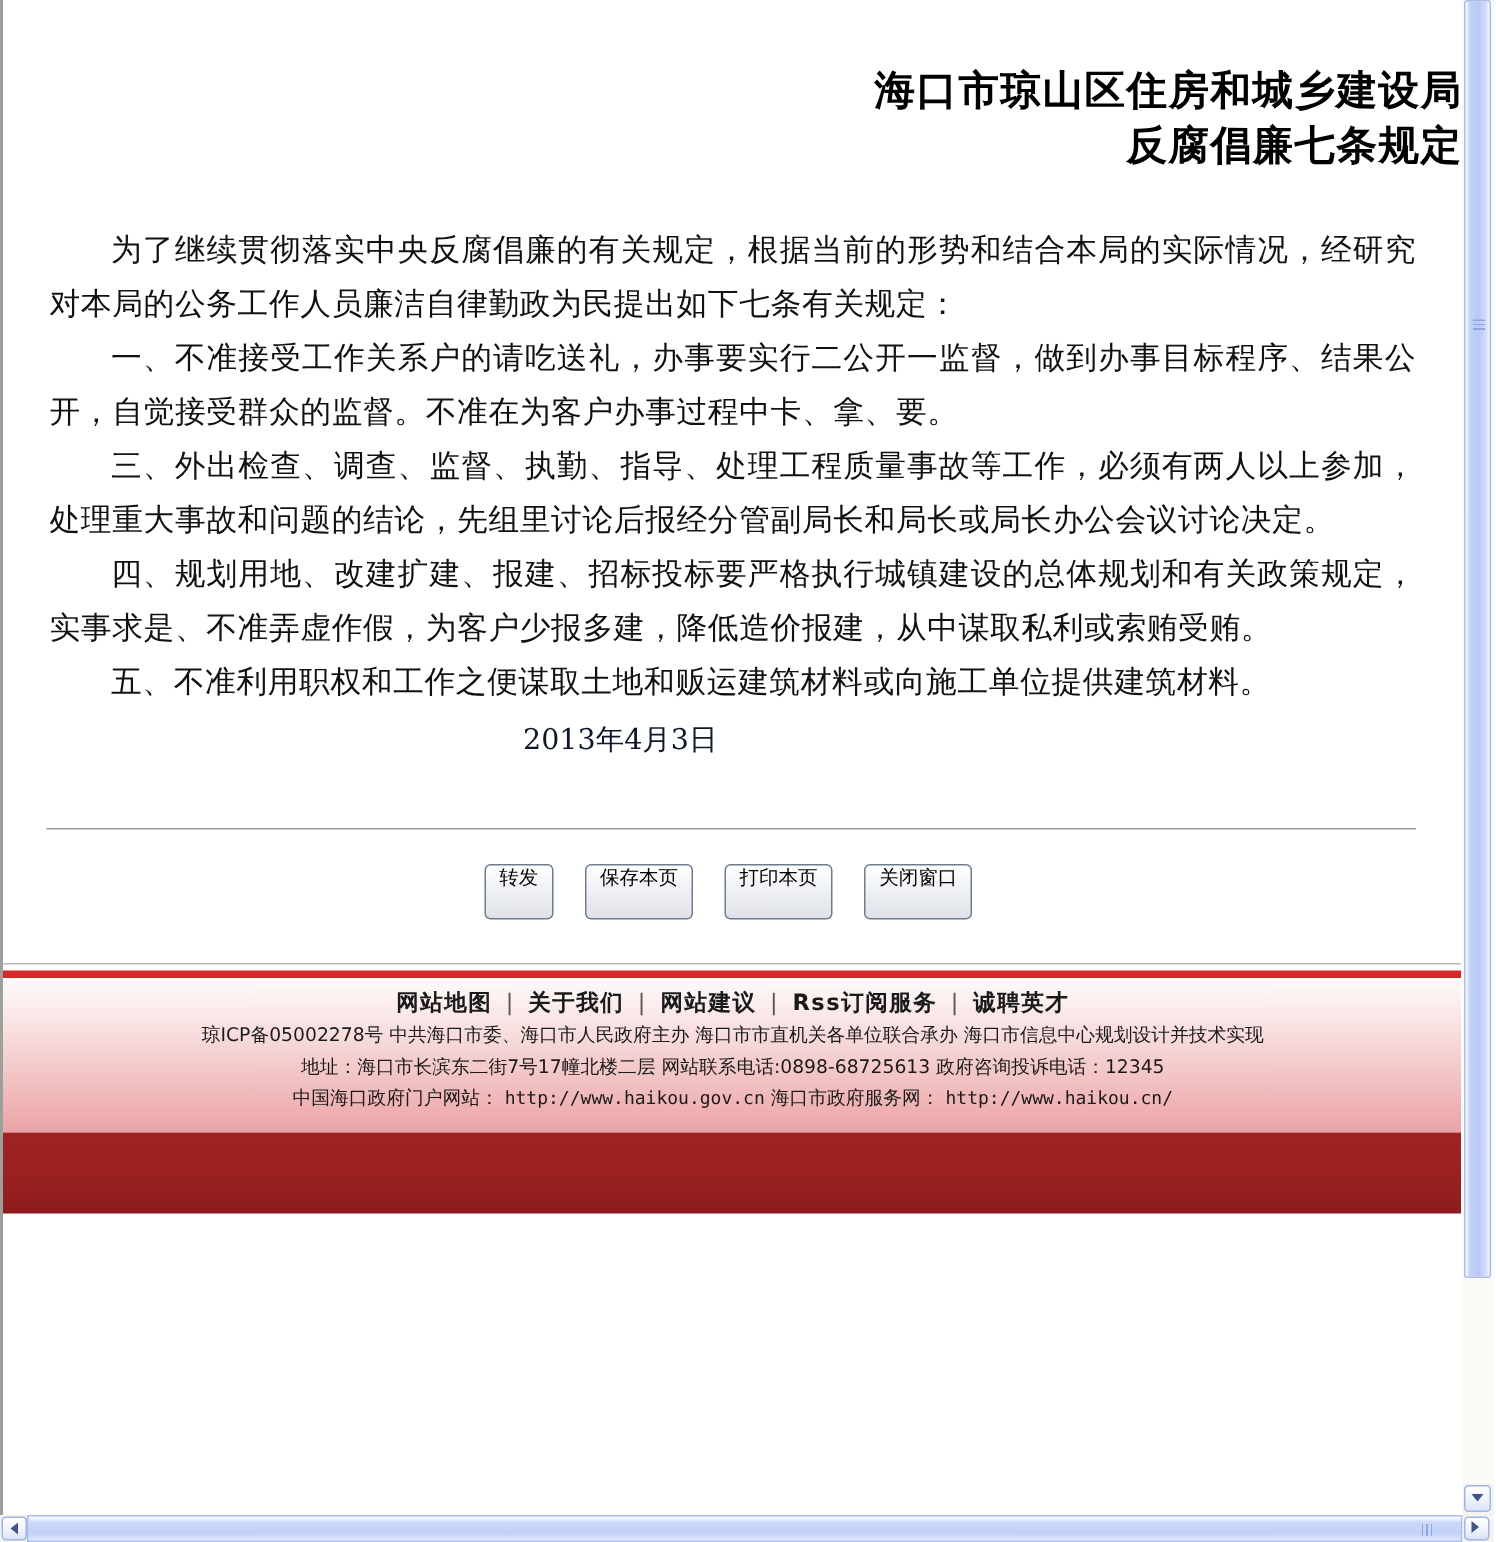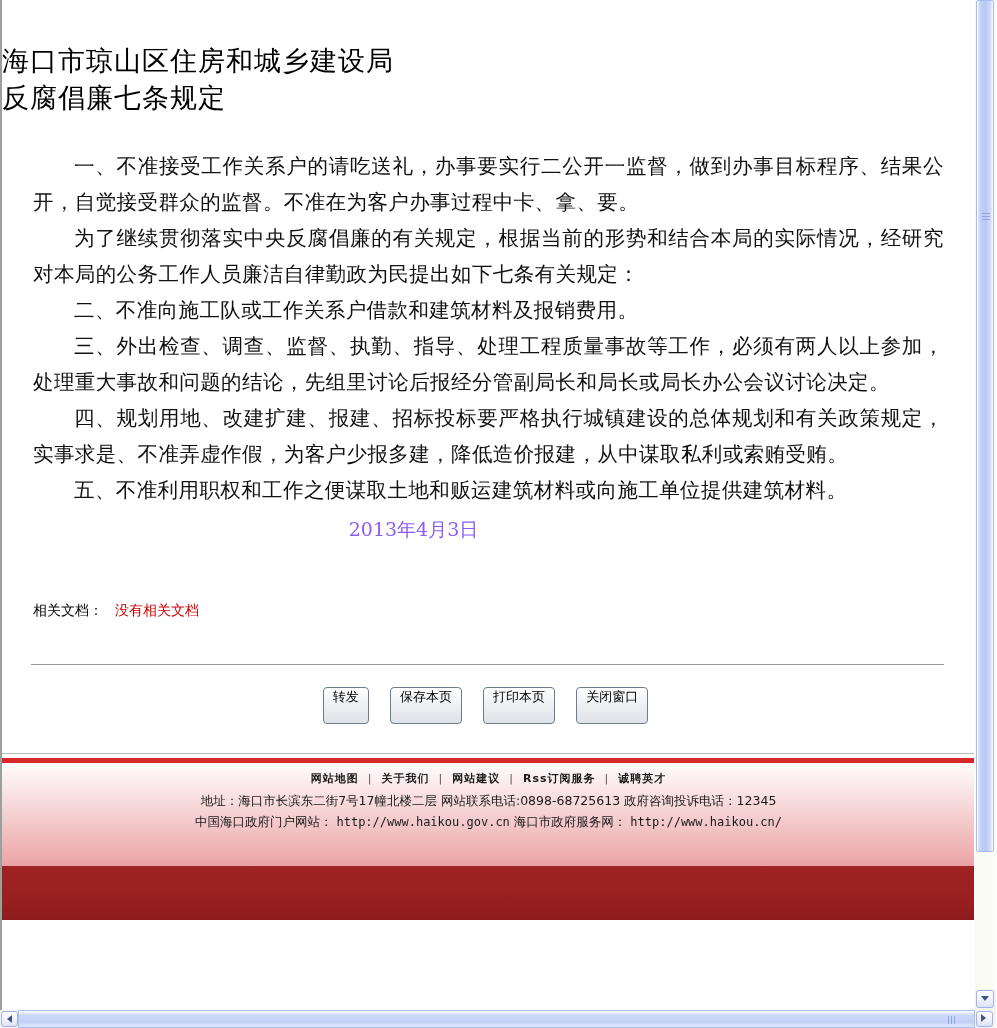--- a/index.html
+++ b/index.html
@@ -31,23 +31,23 @@
   #page {
     position: relative;
     width: 973px;
     min-height: 1010px;
     background: #ffffff;
     box-sizing: border-box;
   }
 
   
   .doc-title {
-    text-align: left;
+    text-align: right;
     font-family: "DejaVu Serif", "Liberation Serif", serif;
-    font-weight: normal;
+    font-weight: bold;
     font-size: 27px;
     line-height: 37px;
     color: #000000;
     letter-spacing: 1px;
     padding-top: 42px;
   }
   .doc-title .tline { display: block; }
 
   .doc-body {
     margin: 0 31px 0 31px;
@@ -64,21 +64,21 @@
     text-indent: 2em;
     letter-spacing: 0.4px;
   }
 
   .doc-date {
     margin: 6px 31px 0 31px;
     text-align: center;
     font-family: "DejaVu Serif", "Liberation Serif", serif;
     font-size: 19px;
     line-height: 30px;
-    color: #8b5cf6;
+    color: #0f172a;
     padding-right: 150px;
   }
 
   
   .related {
     margin: 56px 0 0 31px;
     font-size: 14px;
     line-height: 20px;
     color: #000000;
     font-family: "DejaVu Sans", "Liberation Sans", sans-serif;
@@ -128,21 +128,21 @@
   }
   .footer-grad {
     height: 103px;
     background: linear-gradient(180deg,#fefbfb 0%,#fbe9ea 22%,#f3c9ca 58%,#eeaeb0 88%,#e9a1a4 100%);
     text-align: center;
     padding-top: 5px;
     box-sizing: border-box;
   }
   .footer-nav {
     font-family: "DejaVu Sans", "Liberation Sans", sans-serif;
-    font-size: 11px;
+    font-size: 15px;
     font-weight: bold;
     color: #1a1a1a;
     line-height: 22px;
     letter-spacing: 1px;
   }
   .footer-nav a {
     color: #1a1a1a;
     text-decoration: none;
     margin: 0 3px;
   }
@@ -284,52 +284,49 @@
 
 <div id="viewport">
   <div id="page">
 
     <div class="doc-title">
       <span class="tline">海口市琼山区住房和城乡建设局</span>
       <span class="tline">反腐倡廉七条规定</span>
     </div>
 
     <div class="doc-body">
+      <p>为了继续贯彻落实中央反腐倡廉的有关规定，根据当前的形势和结合本局的实际情况，经研究对本局的公务工作人员廉洁自律勤政为民提出如下七条有关规定：</p>
       <p>一、不准接受工作关系户的请吃送礼，办事要实行二公开一监督，做到办事目标程序、结果公开，自觉接受群众的监督。不准在为客户办事过程中卡、拿、要。</p>
-      <p>为了继续贯彻落实中央反腐倡廉的有关规定，根据当前的形势和结合本局的实际情况，经研究对本局的公务工作人员廉洁自律勤政为民提出如下七条有关规定：</p>
-      <p>二、不准向施工队或工作关系户借款和建筑材料及报销费用。</p>
       <p>三、外出检查、调查、监督、执勤、指导、处理工程质量事故等工作，必须有两人以上参加，处理重大事故和问题的结论，先组里讨论后报经分管副局长和局长或局长办公会议讨论决定。</p>
       <p>四、规划用地、改建扩建、报建、招标投标要严格执行城镇建设的总体规划和有关政策规定，实事求是、不准弄虚作假，为客户少报多建，降低造价报建，从中谋取私利或索贿受贿。</p>
       <p>五、不准利用职权和工作之便谋取土地和贩运建筑材料或向施工单位提供建筑材料。</p>
     </div>
 
     <div class="doc-date">2013年4月3日</div>
 
-    <div class="related">
-      <span class="label">相关文档：</span><span class="value">没有相关文档</span>
-    </div>
 
     <hr class="sep">
 
     <div class="actions">
       <button type="button">转发</button>
       <button type="button">保存本页</button>
       <button type="button">打印本页</button>
       <button type="button">关闭窗口</button>
     </div>
 
     <div class="footer-wrap">
       <div class="footer-topline"></div>
       <div class="footer-redline"></div>
       <div class="footer-grad">
 
         <div class="footer-nav">
           <a href="#">网站地图</a><span class="divider">|</span><a href="#">关于我们</a><span class="divider">|</span><a href="#">网站建议</a><span class="divider">|</span><a href="#">Rss订阅服务</a><span class="divider">|</span><a href="#">诚聘英才</a>
         </div>
 
+        <div class="footer-line">琼ICP备05002278号  中共海口市委、海口市人民政府主办  海口市市直机关各单位联合承办  海口市信息中心规划设计并技术实现</div>
         <div class="footer-line">地址：海口市长滨东二街7号17幢北楼二层  网站联系电话:0898-68725613  政府咨询投诉电话：12345</div>
         <div class="footer-line">
           <span>中国海口政府门户网站：</span>
           <span class="mono">http://www.haikou.gov.cn</span>
           <span>海口市政府服务网：</span>
           <span class="mono">http://www.haikou.cn/</span>
         </div>
 
       </div>
       <div class="footer-dark"></div>

